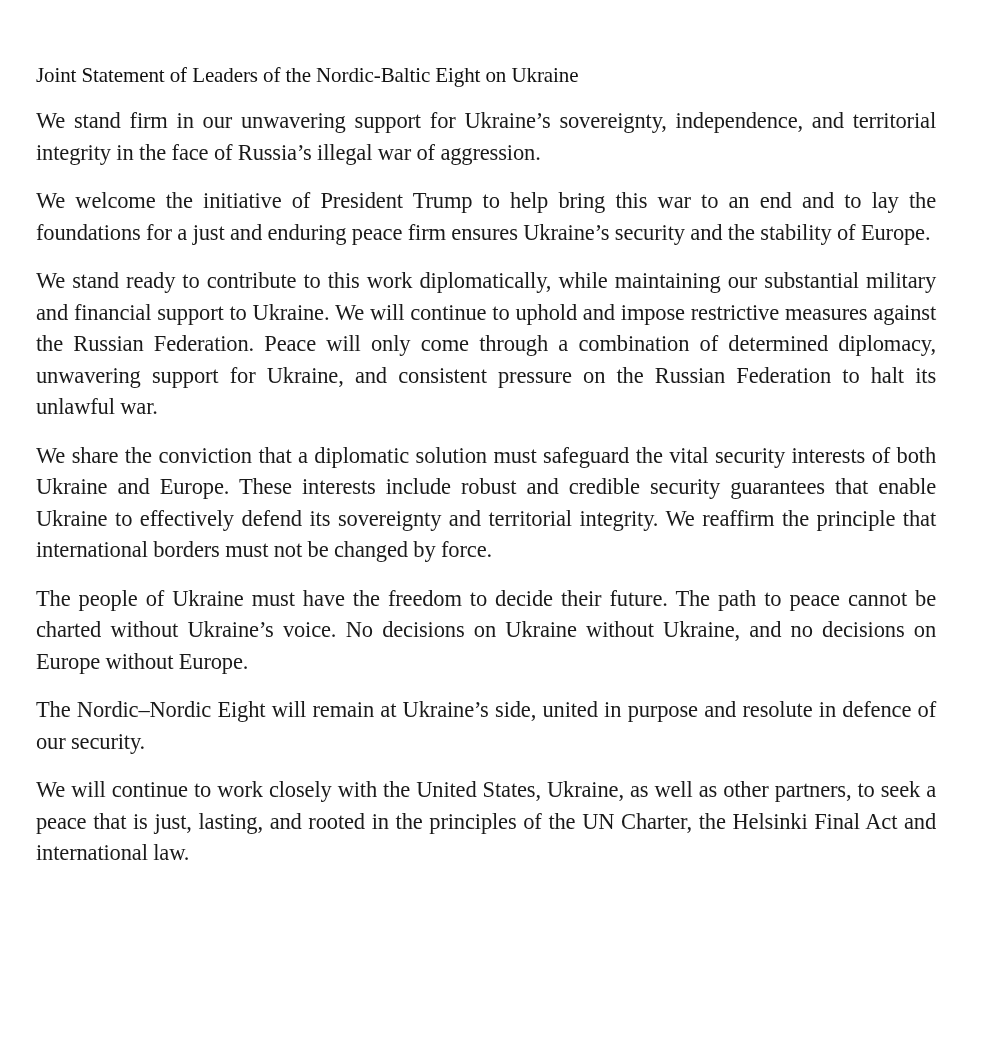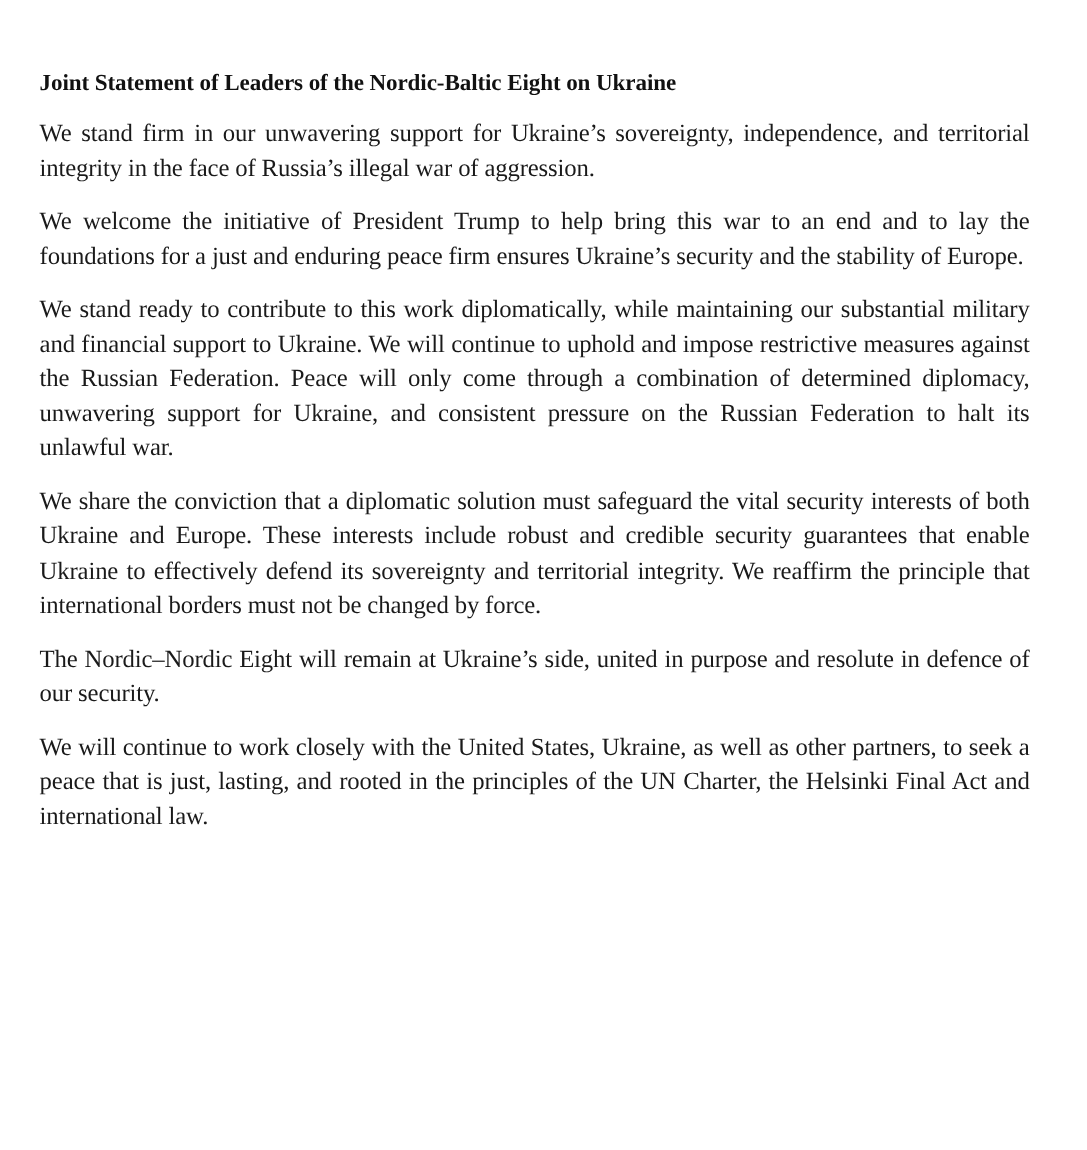--- a/index.html
+++ b/index.html
@@ -15,21 +15,21 @@
     }
     .doc {
       position: absolute;
       left: 36px;
       top: 61px;
       width: 916px;
       font-family: "Liberation Serif", "DejaVu Serif", serif;
       color: #1a1a1a;
     }
     .title {
-      font-weight: bold;
+      font-weight: normal;
       font-size: 21px;
       line-height: 28px;
       margin: 0 0 16px 0;
       color: #111;
       letter-spacing: -0.1px;
     }
     .para {
       font-size: 22.5px;
       line-height: 31.5px;
       margin: 0 16px 17px 0;
@@ -40,15 +40,16 @@
   </style>
 </head>
 <body>
 
 <div class="doc">
   <h1 class="title">Joint Statement of Leaders of the Nordic-Baltic Eight on Ukraine</h1>
   <p class="para">We stand firm in our unwavering support for Ukraine’s sovereignty, independence, and territorial integrity in the face of Russia’s illegal war of aggression.</p>
   <p class="para">We welcome the initiative of President Trump to help bring this war to an end and to lay the foundations for a just and enduring peace firm ensures Ukraine’s security and the stability of Europe.</p>
   <p class="para">We stand ready to contribute to this work diplomatically, while maintaining our substantial military and financial support to Ukraine. We will continue to uphold and impose restrictive measures against the Russian Federation. Peace will only come through a combination of determined diplomacy, unwavering support for Ukraine, and consistent pressure on the Russian Federation to halt its unlawful war.</p>
   <p class="para">We share the conviction that a diplomatic solution must safeguard the vital security interests of both Ukraine and Europe. These interests include robust and credible security guarantees that enable Ukraine to effectively defend its sovereignty and territorial integrity. We reaffirm the principle that international borders must not be changed by force.</p>
+  <p class="para">The people of Ukraine must have the freedom to decide their future. The path to peace cannot be charted without Ukraine’s voice. No decisions on Ukraine without Ukraine, and no decisions on Europe without Europe.</p>
   <p class="para">The Nordic–Nordic Eight will remain at Ukraine’s side, united in purpose and resolute in defence of our security.</p>
   <p class="para">We will continue to work closely with the United States, Ukraine, as well as other partners, to seek a peace that is just, lasting, and rooted in the principles of the UN Charter, the Helsinki Final Act and international law.</p>
 </div>
 
 </body></html>

